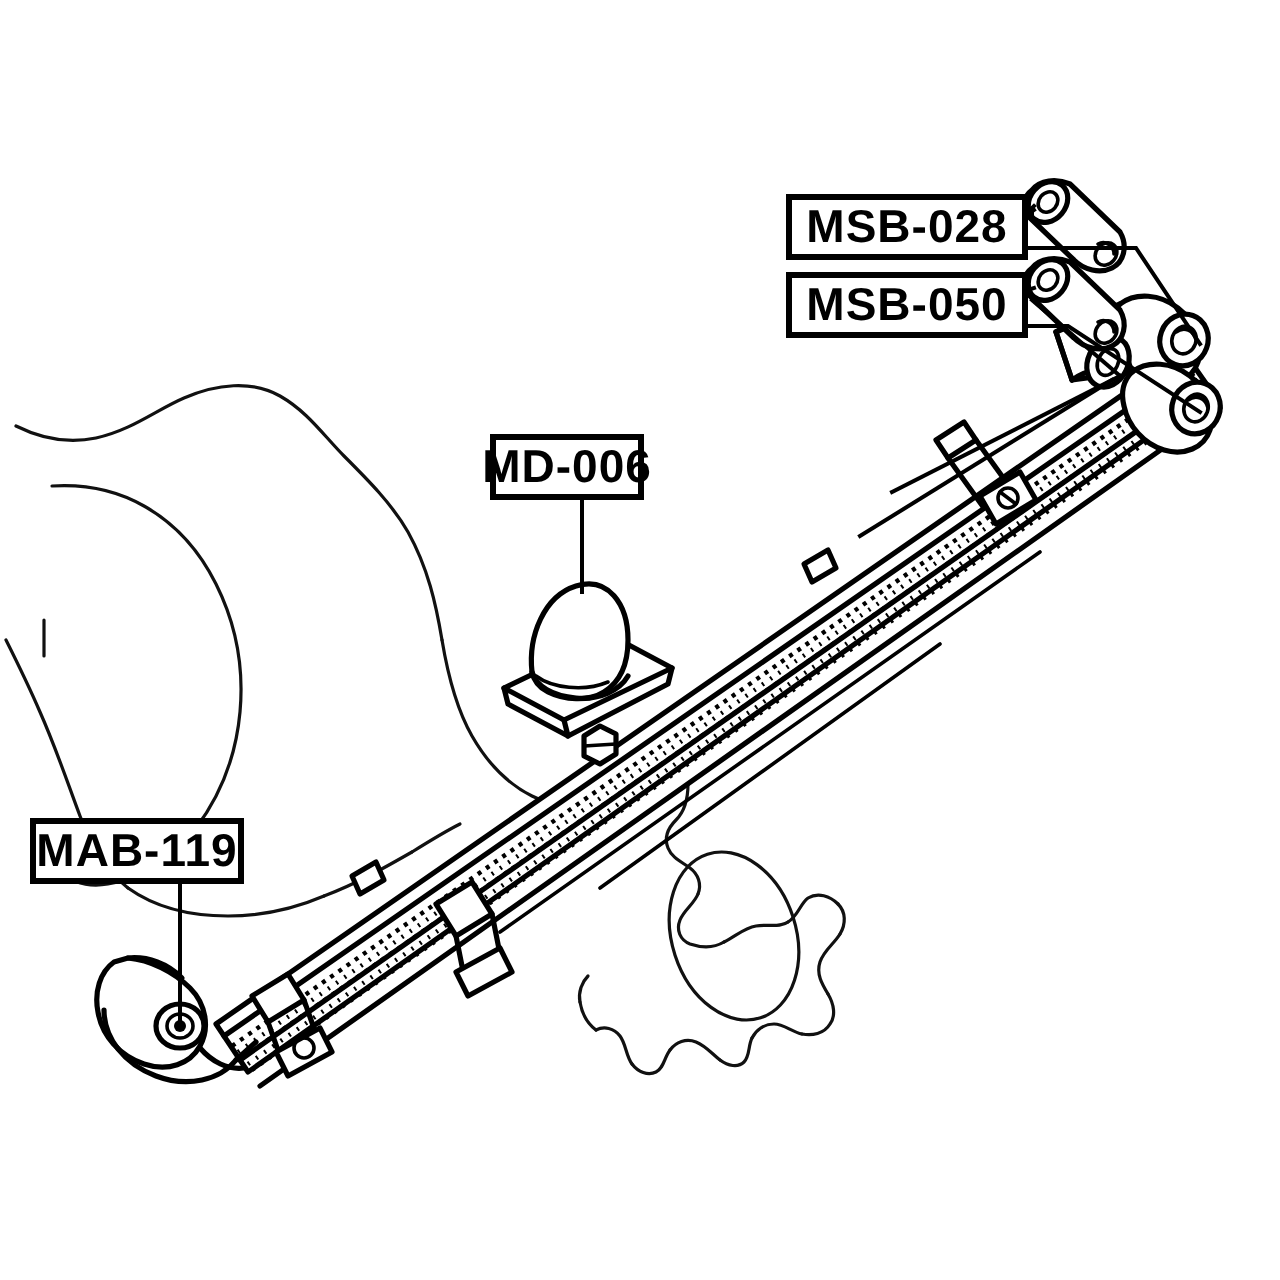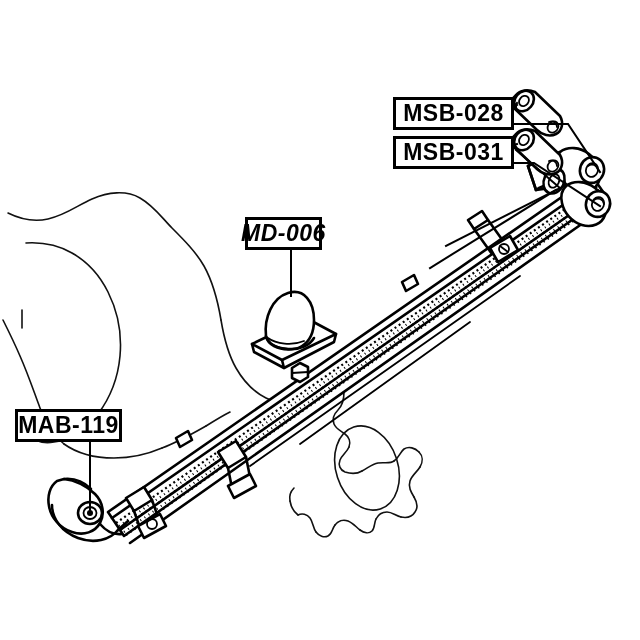--- a/index.html
+++ b/index.html
@@ -82,21 +82,21 @@
   .callout .code {
     font-family: "Liberation Sans", sans-serif;
     font-weight: bold;
     font-size: 23px;
     letter-spacing: 0.5px;
     color: #000000;
     white-space: nowrap;
   }
   #callout-msb028 { left: 393px; top: 97px;  width: 121px; height: 33px; }
   #callout-msb036 { left: 393px; top: 136px; width: 121px; height: 33px; }
-  #callout-md006  { left: 245px; top: 217px; width: 77px;  height: 33px; font-style: italic; }
+  #callout-md006  { left: 245px; top: 217px; width: 77px;  height: 33px; }
   #callout-mab119 { left: 15px;  top: 409px; width: 107px; height: 33px; }
 </style>
 </head>
 <body>
 
 <div id="diagram-root">
 
   <svg id="diagram-svg" viewBox="0 0 640 640" xmlns="http://www.w3.org/2000/svg">
 
     <g>
@@ -289,21 +289,21 @@
       <path class="leader" d="M430,268 L556,190"></path>
     </g>
 
   </svg>
 
   <div class="callout" id="callout-msb028">
     <span class="code">MSB-028</span>
   </div>
 
   <div class="callout" id="callout-msb036">
-    <span class="code">MSB-031</span>
+    <span class="code">MSB-050</span>
   </div>
 
   <div class="callout" id="callout-md006">
     <span class="code">MD-006</span>
   </div>
 
   <div class="callout" id="callout-mab119">
     <span class="code">MAB-119</span>
   </div>
 

